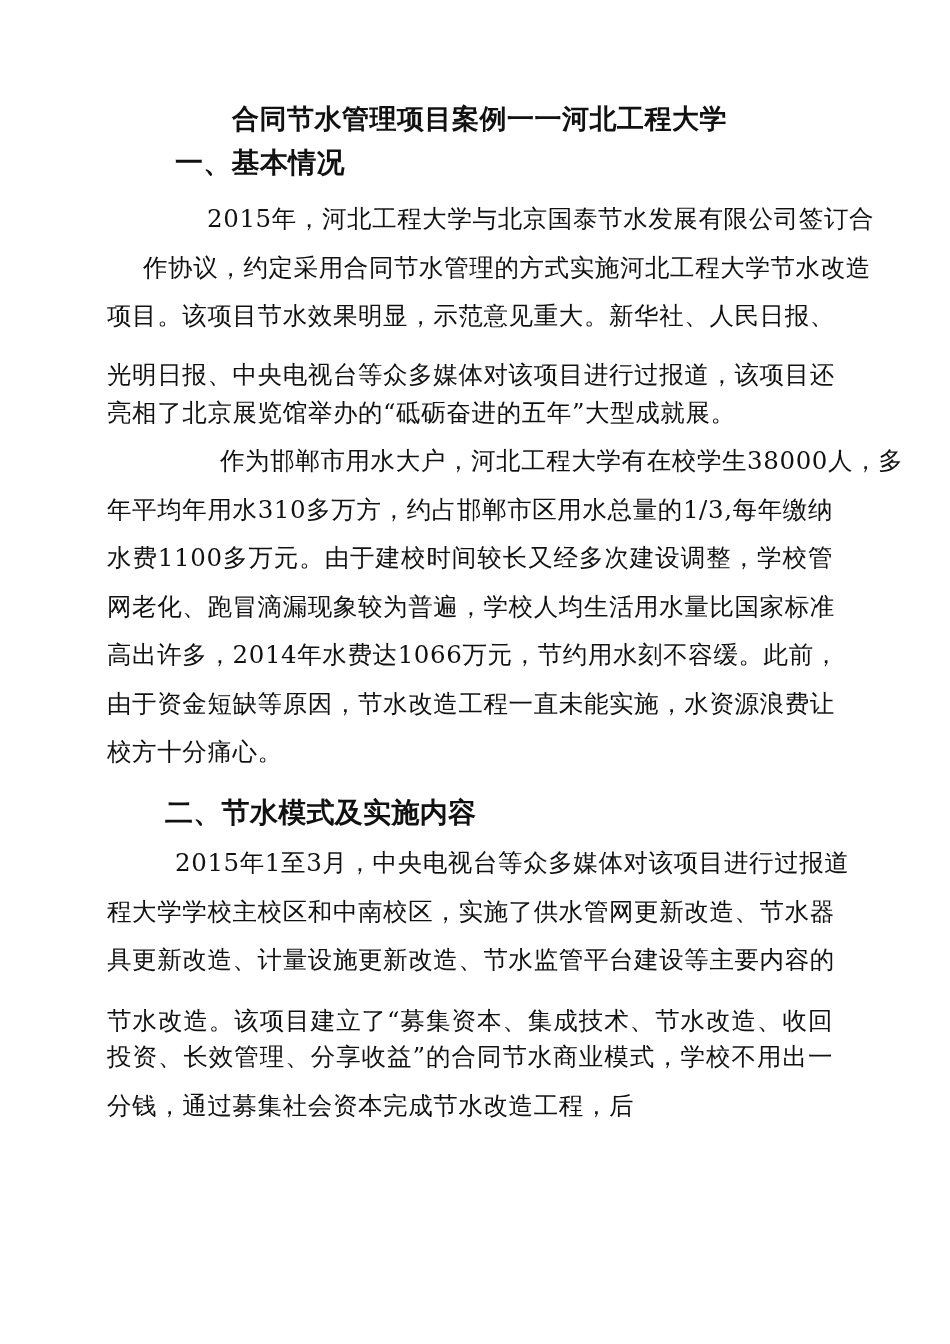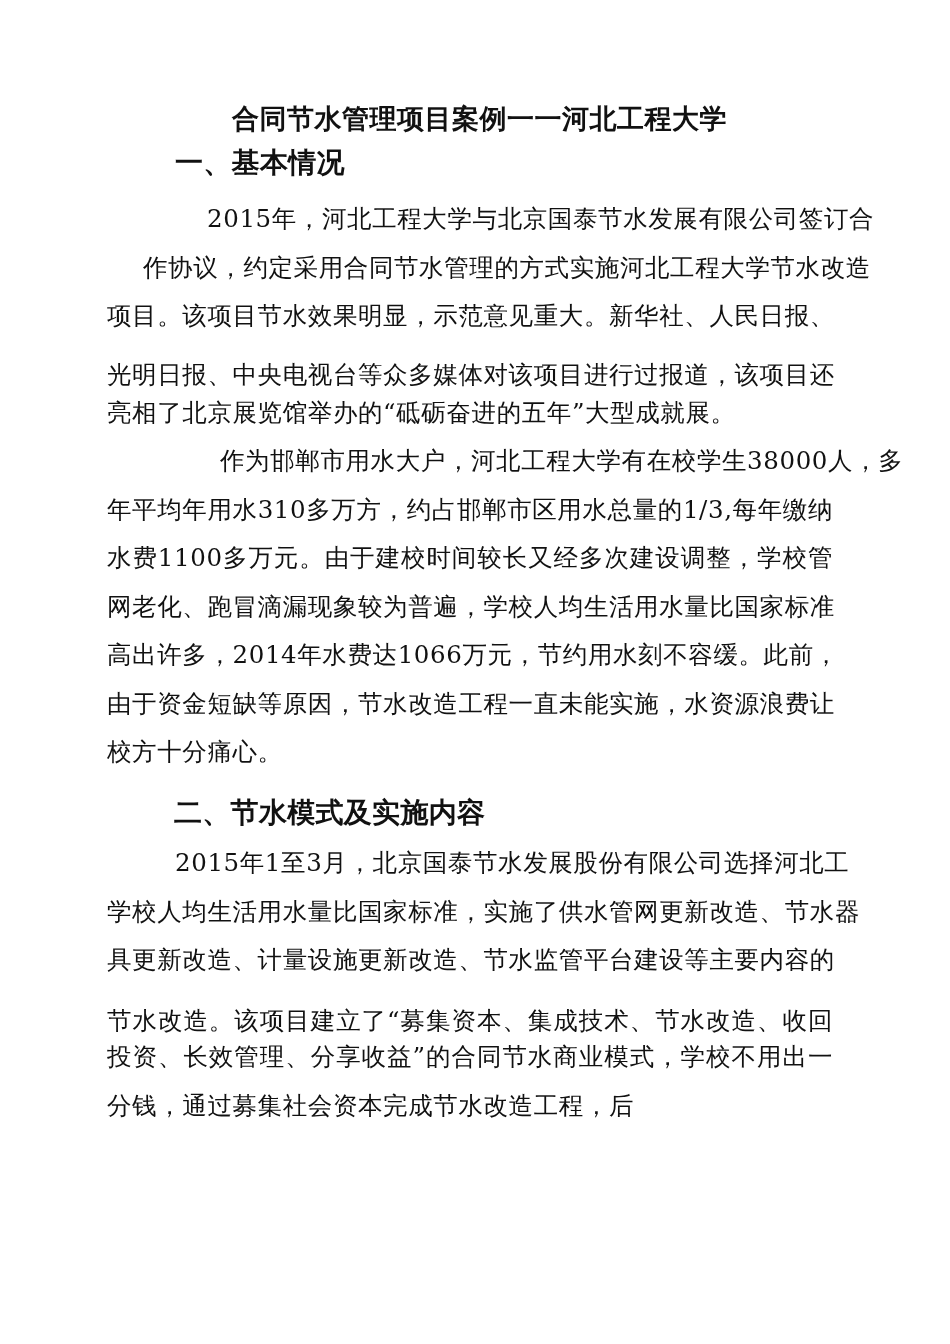--- a/index.html
+++ b/index.html
@@ -76,24 +76,24 @@
   <div>
     <div class="line body-line indent" style="top:446px;margin-left:45px;">作为邯郸市用水大户，河北工程大学有在校学生38000人，多</div>
     <div class="line body-line" style="top:495px;">年平均年用水310多万方，约占邯郸市区用水总量的1/3,每年缴纳</div>
     <div class="line body-line" style="top:543px;">水费1100多万元。由于建校时间较长又经多次建设调整，学校管</div>
     <div class="line body-line" style="top:592px;">网老化、跑冒滴漏现象较为普遍，学校人均生活用水量比国家标准</div>
     <div class="line body-line" style="top:640px;">高出许多，2014年水费达1066万元，节约用水刻不容缓。此前，</div>
     <div class="line body-line" style="top:689px;">由于资金短缺等原因，节水改造工程一直未能实施，水资源浪费让</div>
     <div class="line body-line last" style="top:737px;">校方十分痛心。</div>
   </div>
 
-  <div class="line heading" style="left:174px; top:798px;">二、节水模式及实施内容</div>
+  <div class="line heading" style="left:165px; top:798px;">二、节水模式及实施内容</div>
 
   <div>
-    <div class="line body-line indent" style="top:848px;">2015年1至3月，北京国泰节水发展股份有限公司选择河北工</div>
-    <div class="line body-line" style="top:897px;">学校人均生活用水量比国家标准，实施了供水管网更新改造、节水器</div>
+    <div class="line body-line indent" style="top:848px;">2015年1至3月，中央电视台等众多媒体对该项目进行过报道</div>
+    <div class="line body-line" style="top:897px;">程大学学校主校区和中南校区，实施了供水管网更新改造、节水器</div>
     <div class="line body-line" style="top:945px;">具更新改造、计量设施更新改造、节水监管平台建设等主要内容的</div>
     <div class="line body-line" style="top:994px;margin-top:12px;">节水改造。该项目建立了“募集资本、集成技术、节水改造、收回</div>
     <div class="line body-line" style="top:1042px;">投资、长效管理、分享收益”的合同节水商业模式，学校不用出一</div>
     <div class="line body-line last" style="top:1091px;">分钱，通过募集社会资本完成节水改造工程，后</div>
   </div>
 
 </div>
 
 </body></html>

